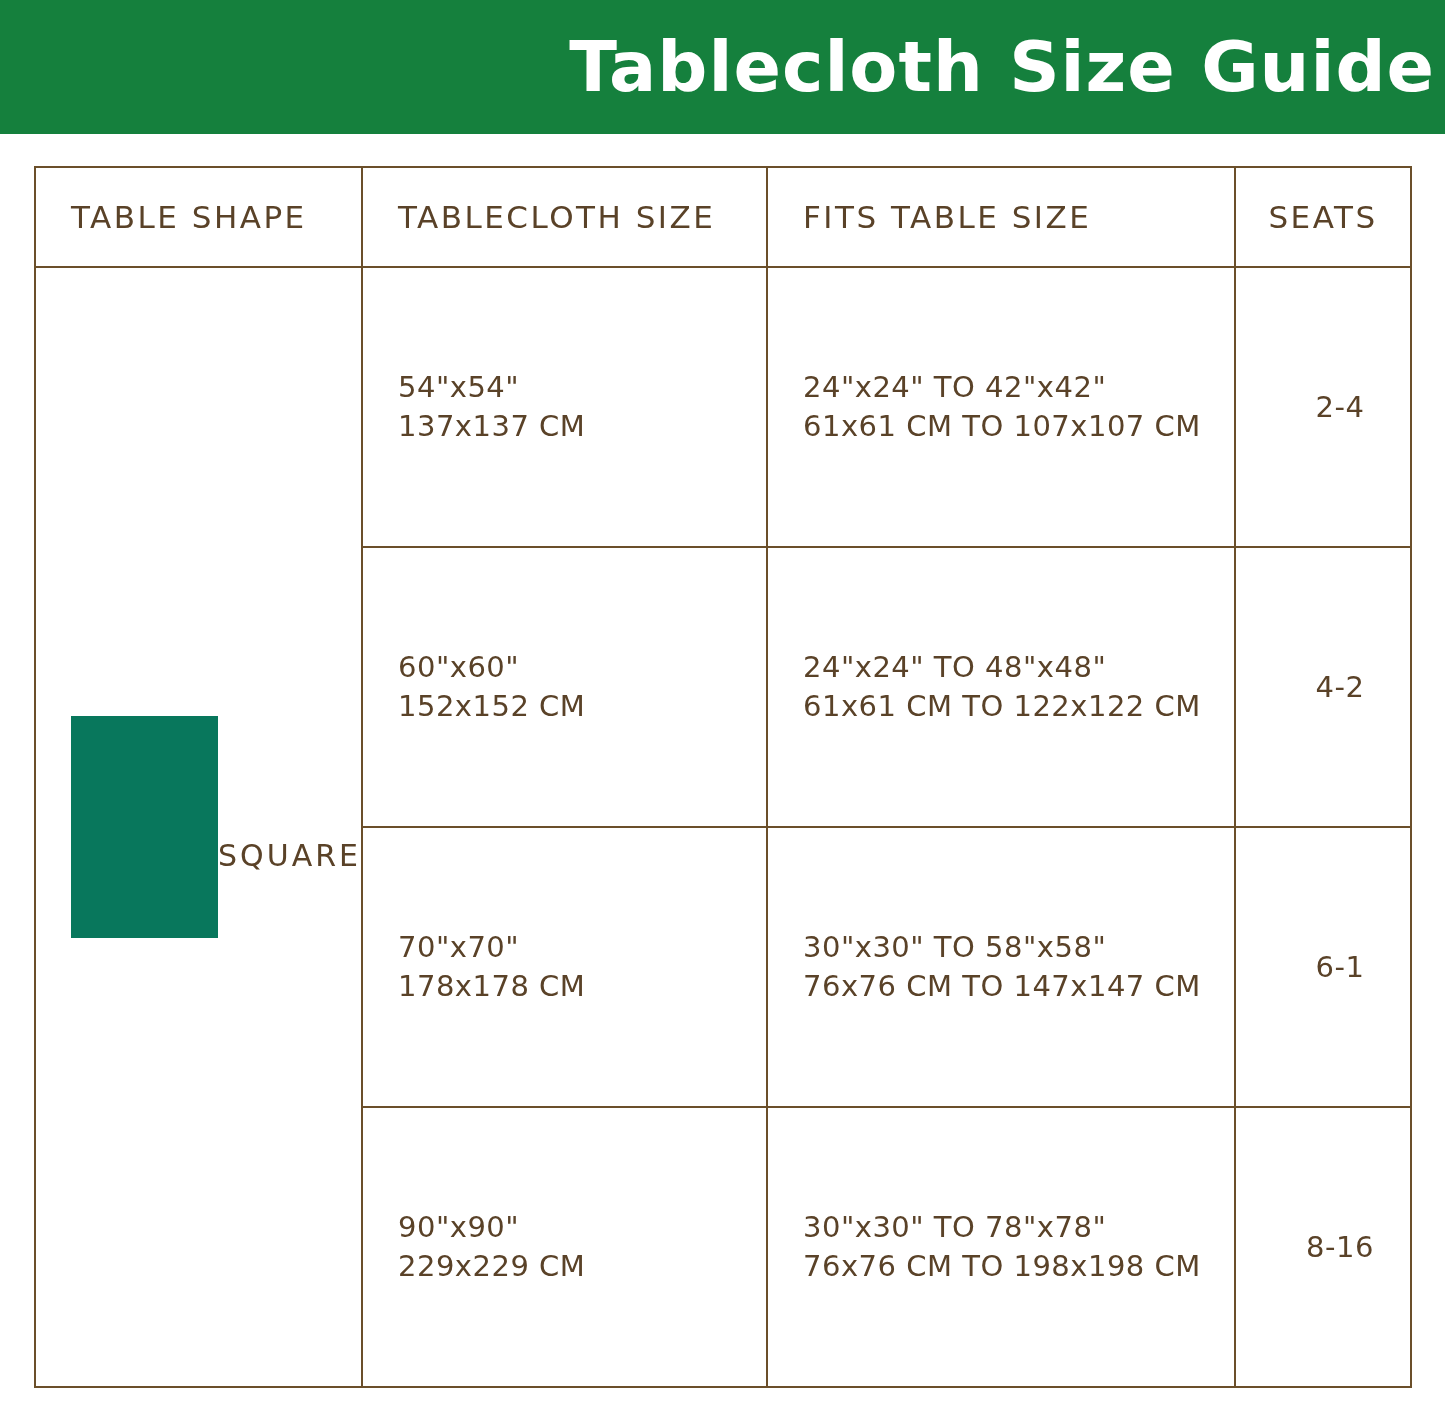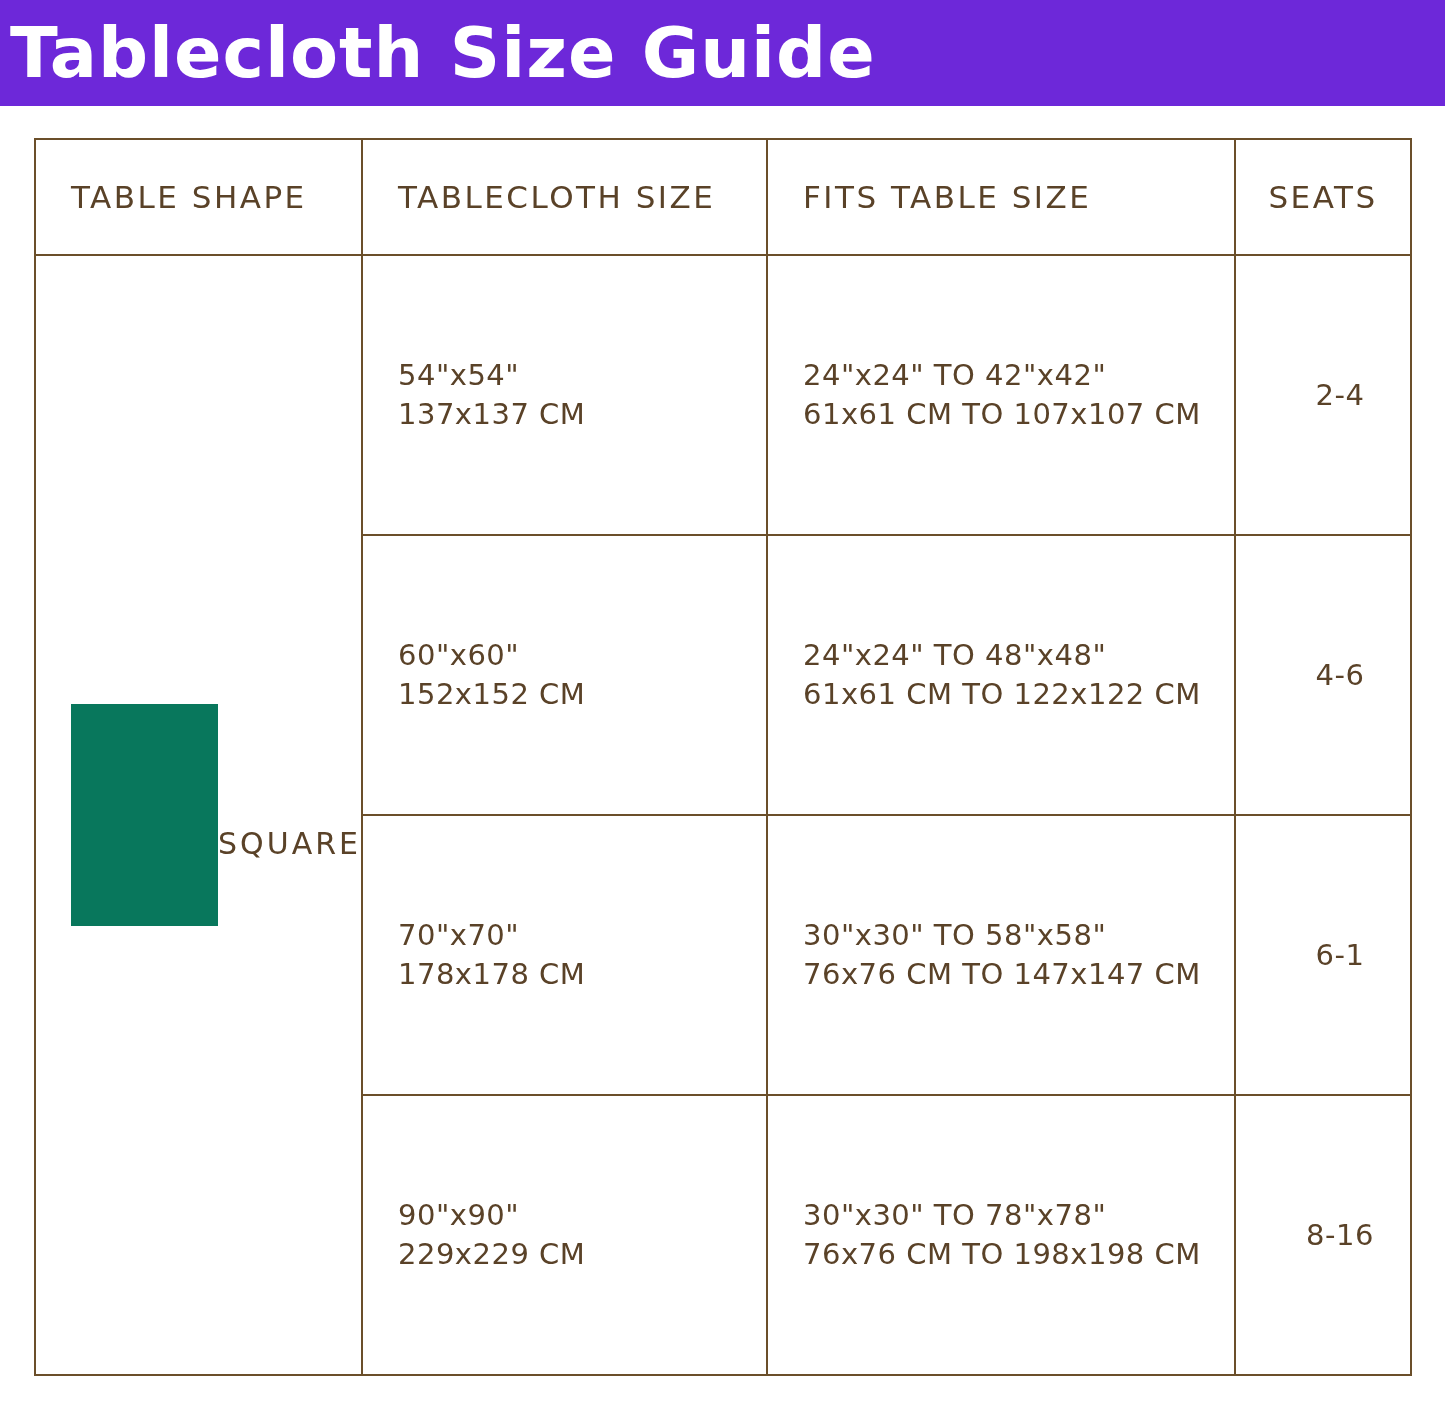--- a/index.html
+++ b/index.html
@@ -15,25 +15,25 @@
   }
   .page {
     position: relative;
     width: 1445px;
     height: 1410px;
     background: #ffffff;
     box-sizing: border-box;
   }
   .header-band {
     width: 1445px;
-    height: 106px;
-    background: #6d28d9;
+    height: 134px;
+    background: #15803d;
     display: flex;
     align-items: center;
-    justify-content: flex-start;
+    justify-content: flex-end;
     box-sizing: border-box;
   }
   .header-title {
     color: #ffffff;
     font-family: "DejaVu Sans", sans-serif;
     font-weight: bold;
     font-size: 70px;
     letter-spacing: 1px;
     line-height: 1;
     margin: 0;
@@ -61,21 +61,21 @@
   thead th {
     height: 90px;
     font-size: 31px;
     font-weight: normal;
     letter-spacing: 2.5px;
     text-align: left;
     padding: 0 0 0 34px;
   }
   thead th.center {
     text-align: center;
-    padding: 12px;
+    padding: 4px;
   }
   col.c1 { width: 327px; }
   col.c2 { width: 405px; }
   col.c3 { width: 468px; }
   col.c4 { width: 176px; }
 
   td.shape-cell {
     text-align: center;
     vertical-align: middle;
     padding: 0;
@@ -159,21 +159,21 @@
         </tr>
         <tr>
           <td class="size-cell">
             <span class="line">60"x60"</span>
             <span class="line">152x152 CM</span>
           </td>
           <td class="fits-cell">
             <span class="line">24"x24" TO 48"x48"</span>
             <span class="line">61x61 CM TO 122x122 CM</span>
           </td>
-          <td class="seats-cell">4-6</td>
+          <td class="seats-cell">4-2</td>
         </tr>
         <tr>
           <td class="size-cell">
             <span class="line">70"x70"</span>
             <span class="line">178x178 CM</span>
           </td>
           <td class="fits-cell">
             <span class="line">30"x30" TO 58"x58"</span>
             <span class="line">76x76 CM TO 147x147 CM</span>
           </td>

